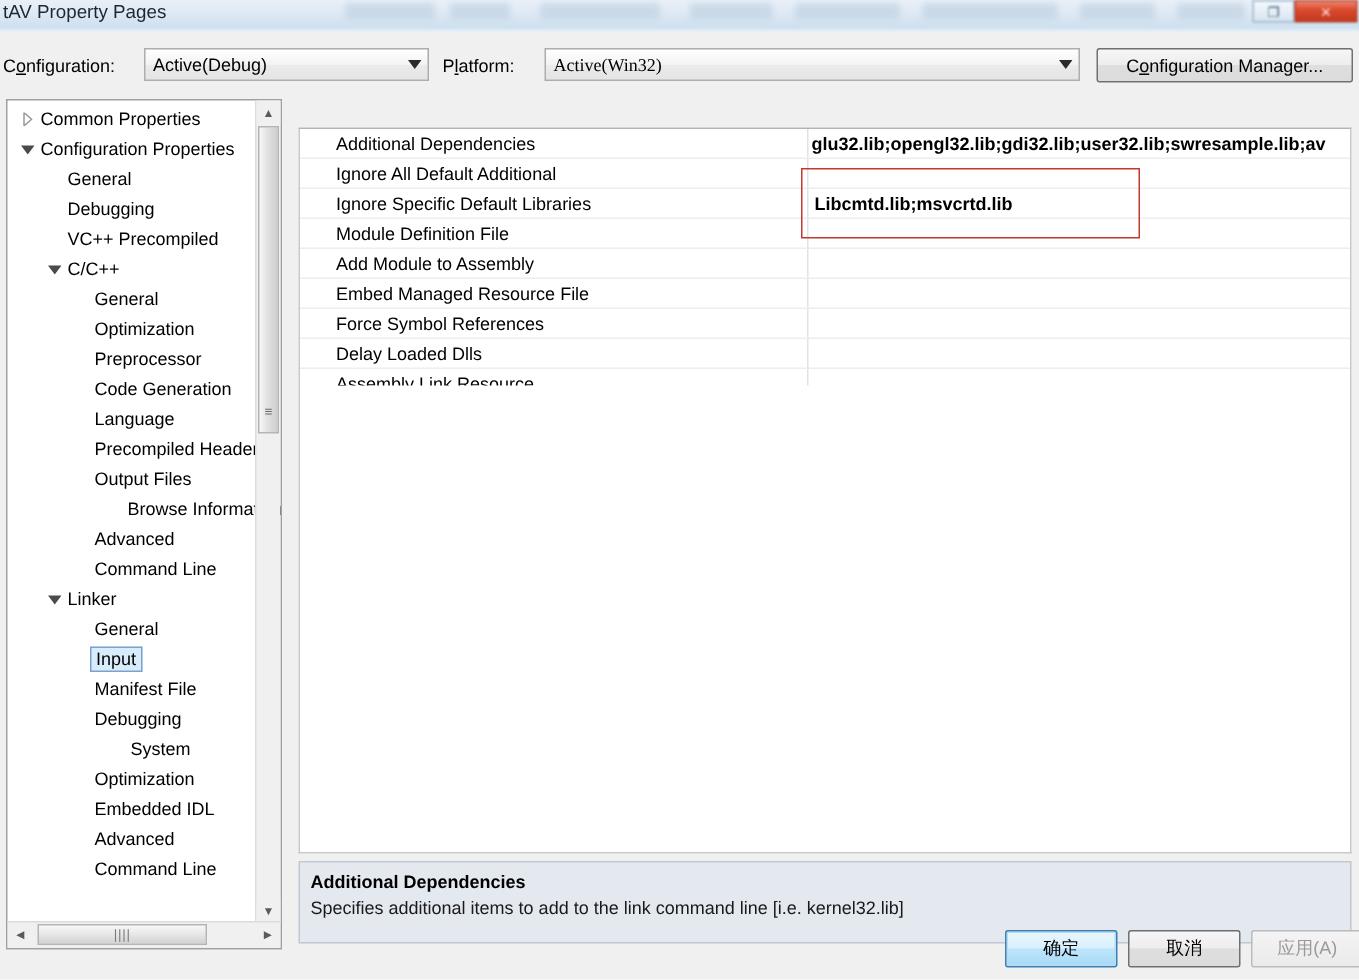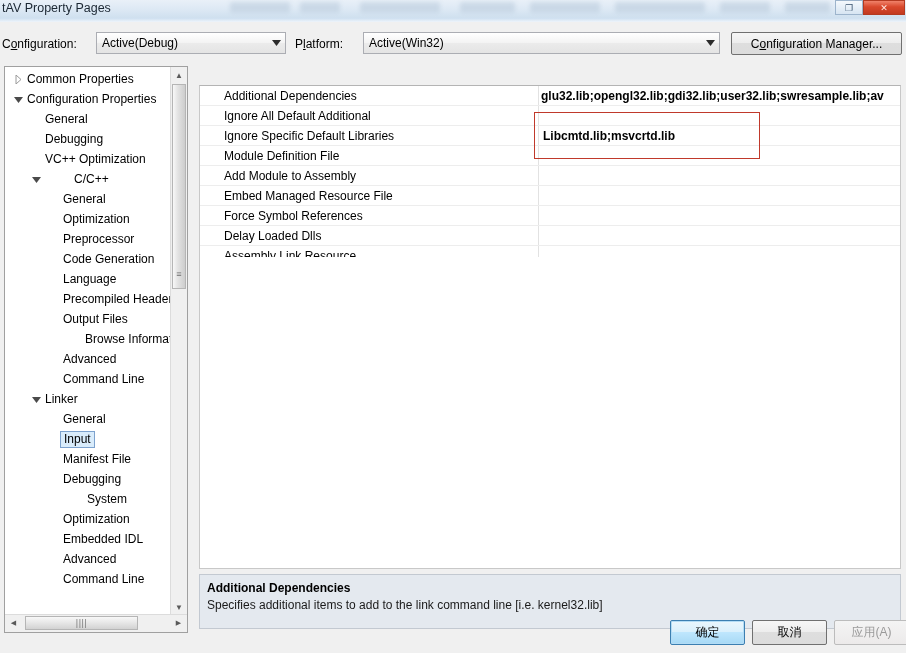--- a/index.html
+++ b/index.html
@@ -114,21 +114,21 @@
   .combo .combo-arrow {
     width: 17px;
     height: 100%;
     display: flex;
     align-items: center;
     justify-content: center;
   }
   .combo .combo-arrow svg { display:block; }
 
   #combo-configuration { left: 96px; width: 190px; justify-content: space-between; }
-  #combo-platform { left: 363px; width: 357px; }
+  #combo-platform { left: 363px; width: 357px; font-family: Liberation Serif, serif; }
   #label-configuration { left: 2px; }
   #label-platform { left: 295px; }
 
   #btn-config-manager {
     position: absolute;
     left: 731px; top: 2px;
     width: 171px; height: 23px;
     box-sizing: border-box;
     border: 1px solid #707070;
     border-radius: 2px;
@@ -437,23 +437,23 @@
         <div class="tree-item" style="padding-left: 24px;">
           <span class="tree-arrow"></span>
           <span class="tree-label">General</span>
         </div>
         <div class="tree-item" style="padding-left: 24px;">
           <span class="tree-arrow"></span>
           <span class="tree-label">Debugging</span>
         </div>
         <div class="tree-item" style="padding-left: 24px;">
           <span class="tree-arrow"></span>
-          <span class="tree-label">VC++ Optimization</span>
-        </div>
-        <div class="tree-item" style="padding-left: 24px; gap: 29px;">
+          <span class="tree-label">VC++ Precompiled</span>
+        </div>
+        <div class="tree-item" style="padding-left: 24px;">
           <span class="tree-arrow">
             <svg width="9" height="7" viewBox="0 0 9 7">
               <path d="M0 1 L9 1 L4.5 7 Z" fill="#4a4a4a"></path>
             </svg>
           </span>
           <span class="tree-label">C/C++</span>
         </div>
         <div class="tree-item" style="padding-left: 42px;">
           <span class="tree-arrow"></span>
           <span class="tree-label">General</span>

